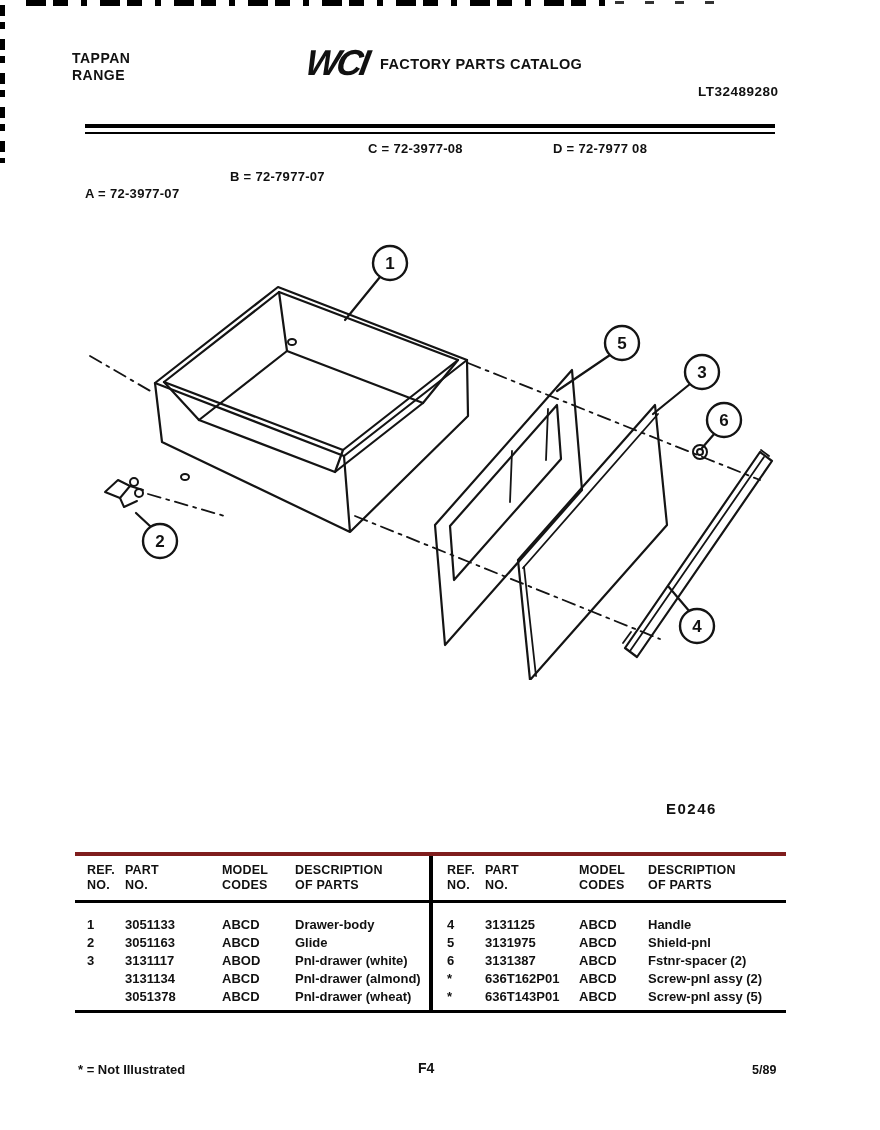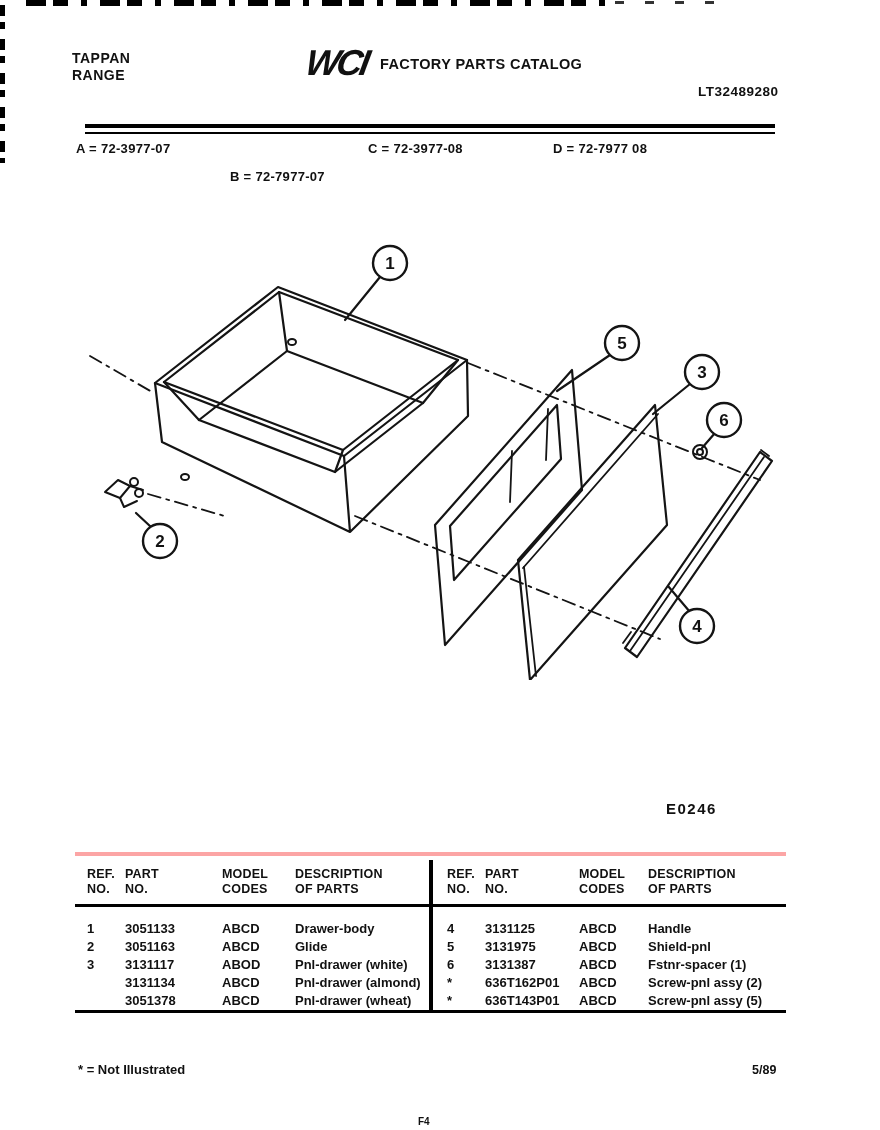--- a/index.html
+++ b/index.html
@@ -29,40 +29,40 @@
     position:absolute; left:306px; top:42px; font-size:36px; font-weight:bold;
     font-style:italic; letter-spacing:-3px; transform:skewX(-10deg);
   }
   .catalog-title { position:absolute; left:380px; top:56px; font-size:14.5px; font-weight:bold; letter-spacing:.4px; }
   .pub-num { position:absolute; left:698px; top:56px; font-size:13.5px; font-weight:bold; letter-spacing:.5px;margin-top:28px; }
   .rule {
     position:absolute; left:85px; top:124px; width:690px; height:10px;
     border-top:4px solid #000; border-bottom:2px solid #000;
   }
   .model { position:absolute; top:141px; font-size:13px; font-weight:bold; letter-spacing:.3px; }
-  .model-a { left:76px; } .model-b { left:230px;margin-top:28px; } .model-c { left:368px; } .model-d { left:508px;padding-left:45px; }
+  .model-a { left:85px;margin-top:45px; } .model-b { left:230px;margin-top:28px; } .model-c { left:368px; } .model-d { left:508px;padding-left:45px; }
   
   .diagram { position:absolute; left:60px; top:230px; width:740px; height:450px; }
   .fig-code { position:absolute; left:666px; top:800px; font-size:15px; font-weight:bold; letter-spacing:1.5px;text-align:right; }
   
   .parts { position:absolute; left:75px; top:852px; width:711px; height:161px;
-    border-top:4px solid #fca5a5; border-bottom:3px solid #000; display:flex;align-items:flex-end; }
+    border-top:4px solid #7f1d1d; border-bottom:3px solid #000; display:flex; }
   .half { padding-top:7px; }
   .half-left { width:358px; border-right:4px solid #000; padding-left:12px; }
   .half-right { flex:1; padding-left:14px; }
   .thead { display:grid; font-size:12.5px; font-weight:bold; line-height:15px; letter-spacing:.2px; }
   .half-left .thead, .half-left .trow { grid-template-columns:38px 97px 73px 1fr; }
   .half-right .thead, .half-right .trow { grid-template-columns:38px 94px 69px 1fr; }
   .head-rule { border-bottom:3px solid #000; margin-top:7px; margin-left:-12px; }
   .half-right .head-rule { margin-left:-14px; }
   .tbody { margin-top:13px; }
   .trow { display:grid; font-size:13px; font-weight:bold; line-height:18px; white-space:nowrap; }
   
   .footnote { position:absolute; left:78px; top:1062px; font-size:13px; font-weight:bold;text-align:center; }
-  .page-num { position:absolute; left:418px; top:1116px; font-size:10px; font-weight:bold; }
+  .page-num { position:absolute; left:418px; top:1060px; font-size:14px; font-weight:bold; }
   .date-code { position:absolute; left:752px; top:1063px; font-size:12.5px; font-weight:bold; }
   svg text { font-family:"Liberation Sans", sans-serif; }
 </style>
 </head>
 <body>
 
 <div class="noise-top"></div>
 <div class="noise-top2"></div>
 <div class="noise-left"></div>
 
@@ -244,21 +244,21 @@
       <div class="trow">
         <span>5</span>
           <span>3131975</span>
           <span>ABCD</span>
           <span>Shield-pnl</span>
       </div>
       <div class="trow">
         <span>6</span>
           <span>3131387</span>
           <span>ABCD</span>
-          <span>Fstnr-spacer (1)</span>
+          <span>Fstnr-spacer (2)</span>
       </div>
       <div class="trow">
         <span>*</span>
           <span>636T162P01</span>
           <span>ABCD</span>
           <span>Screw-pnl assy (2)</span>
       </div>
       <div class="trow">
         <span>*</span>
           <span>636T143P01</span>

